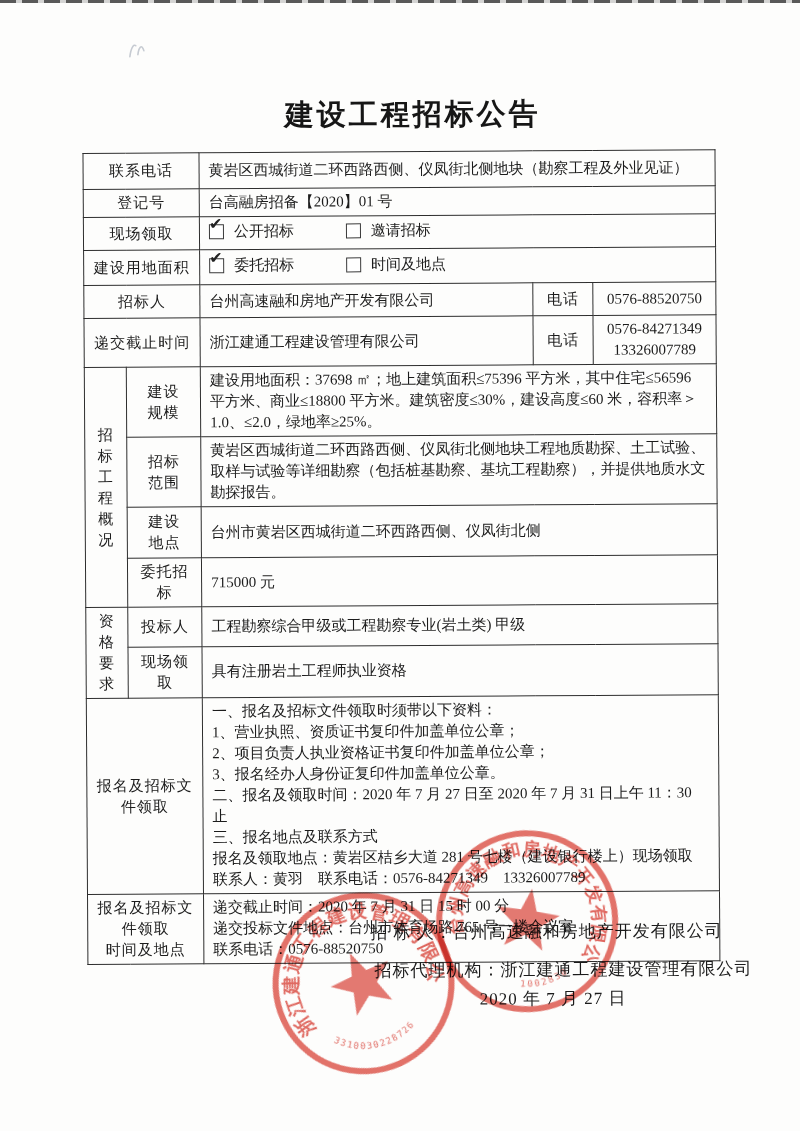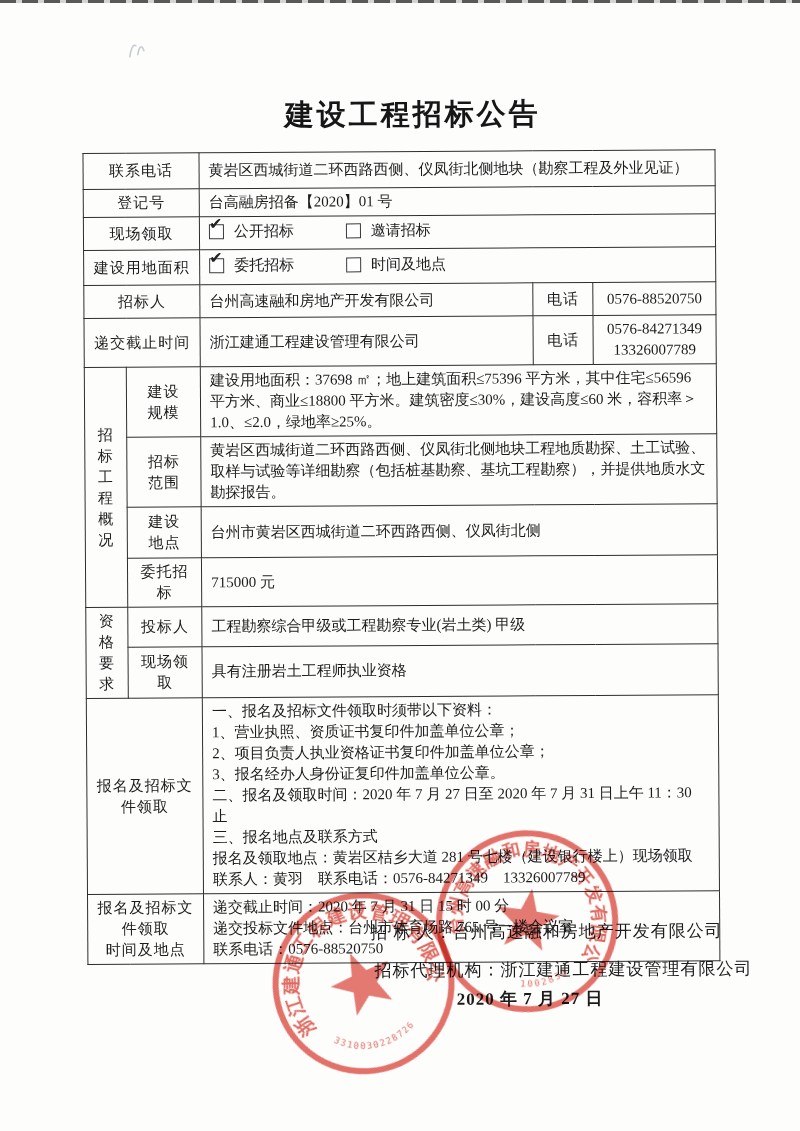--- a/index.html
+++ b/index.html
@@ -45,21 +45,21 @@
     border:1.6px solid #3a3a3a;margin-right:10px;background:#fff;
   }
   .cb .tick{
     position:absolute;left:-1px;top:-9px;font-size:16px;font-weight:700;
     font-family:"DejaVu Sans",sans-serif;color:#222;line-height:16px;
   }
   
   .footer-line{position:absolute;font-size:17px;letter-spacing:1px;color:#1b1b1b;}
   .f1{top:921px;left:368px;}
   .f2{top:959px;left:372px;}
-  .f3{top:988px;left:454px;font-weight:bold;}
+  .f3{top:988px;left:477px;}
   
   .seal{position:absolute;width:190px;height:190px;mix-blend-mode:multiply;opacity:.9;}
   .seal svg{width:100%;height:100%;filter:blur(.3px);}
   .seal-left{top:888px;left:266px;transform:rotate(-24deg);}
   .seal-right{top:827px;left:430px;transform:rotate(9deg);}
   
   .scribble{position:absolute;top:38px;left:130px;width:22px;height:20px;opacity:.55;}
 </style>
 </head>
 <body>

